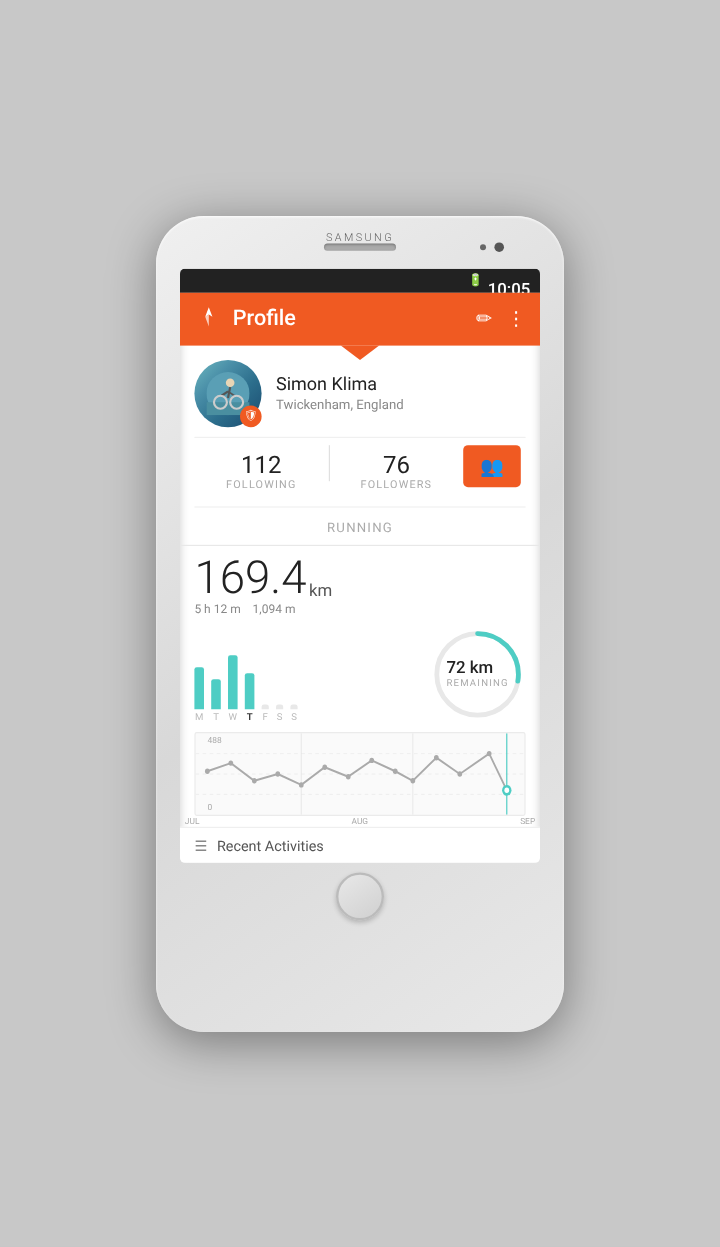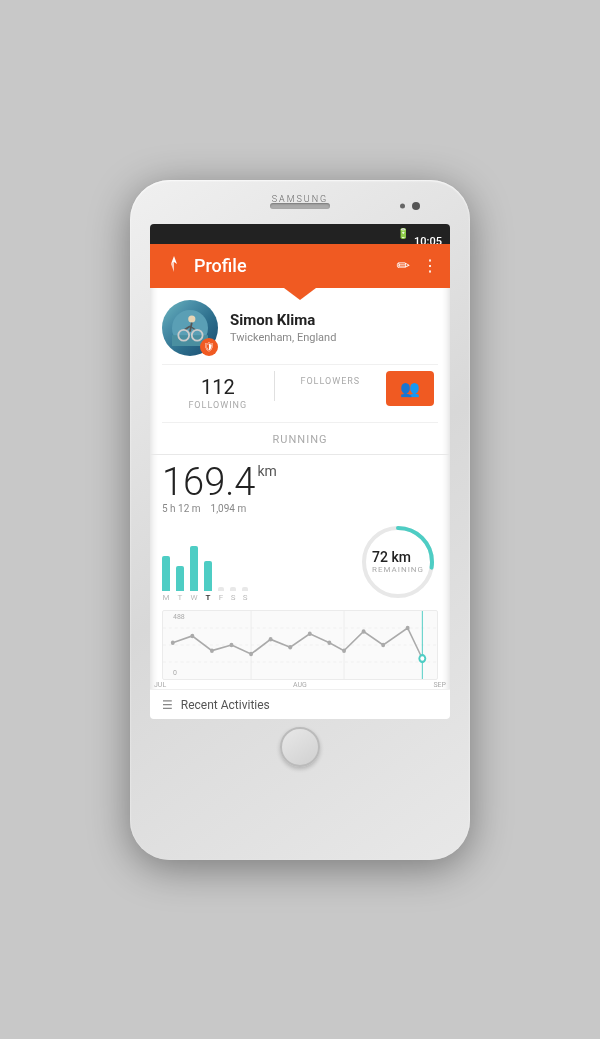--- a/index.html
+++ b/index.html
@@ -91,21 +91,21 @@
       background: #222;
       height: 20px;
       display: flex;
       justify-content: flex-end;
       align-items: center;
       padding: 0 8px;
       gap: 4px;
     }
     .status-time {
       color: #fff;
-      font-size: 11px;
+      font-size: 14px;
       font-weight: 500;
       margin-top: 16px;
     }
     .battery-icon {
       color: #fff;
       font-size: 10px;
     }
 
     
     .app-bar {
@@ -187,21 +187,21 @@
     }
     .badge-icon {
       color: #fff;
       font-size: 9px;
     }
     .profile-info {
       flex: 1;
     }
     .profile-name {
       font-size: 15px;
-      font-weight: 700;
+      font-weight: 400;
       color: #222;
     }
     .profile-location {
       font-size: 11px;
       color: #888;
       margin-top: 2px;
     }
 
     
     .stats-row {
@@ -282,21 +282,21 @@
       padding: 8px 12px 4px;
     }
     .week-label {
       font-size: 9px;
       color: #aaa;
       letter-spacing: 1px;
       margin-bottom: 2px;
     }
     .distance-row {
       display: flex;
-      align-items: flex-start;
+      align-items: flex-end;
       gap: 2px;
     }
     .distance-number {
       font-size: 38px;
       font-weight: 300;
       color: #222;
       line-height: 1;
     }
     .distance-unit {
       font-size: 14px;
@@ -499,20 +499,21 @@
       </div>
     </div>
 
     <div class="stats-row">
       <div class="stat-item">
         <div class="stat-number">112</div>
         <div class="stat-label">FOLLOWING</div>
       </div>
       <div class="stat-divider"></div>
       <div class="stat-item">
+        <div class="stat-number">76</div>
         <div class="stat-label">FOLLOWERS</div>
       </div>
       <div class="friends-btn">
         <span class="friends-icon">👥</span>
       </div>
     </div>
 
     <div class="tabs">
       <div class="tab">
         <span>RUNNING</span>

